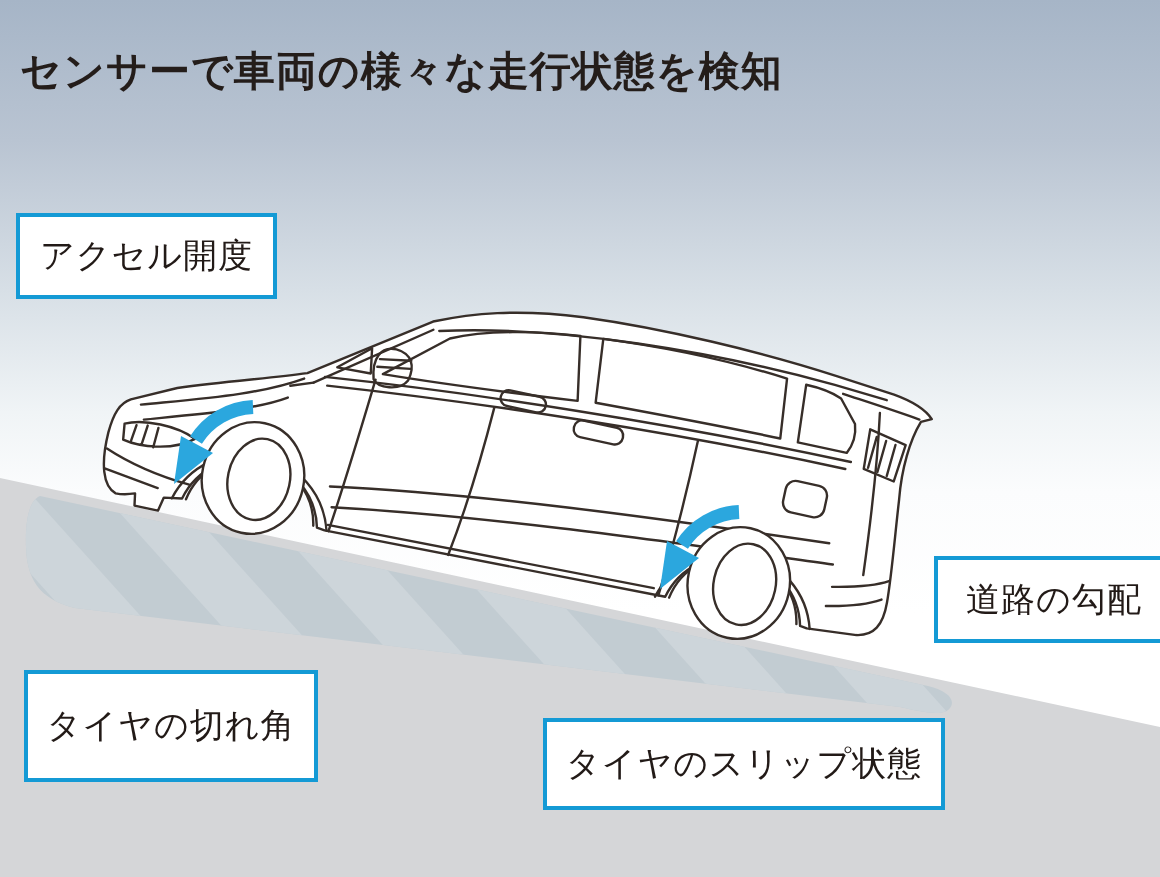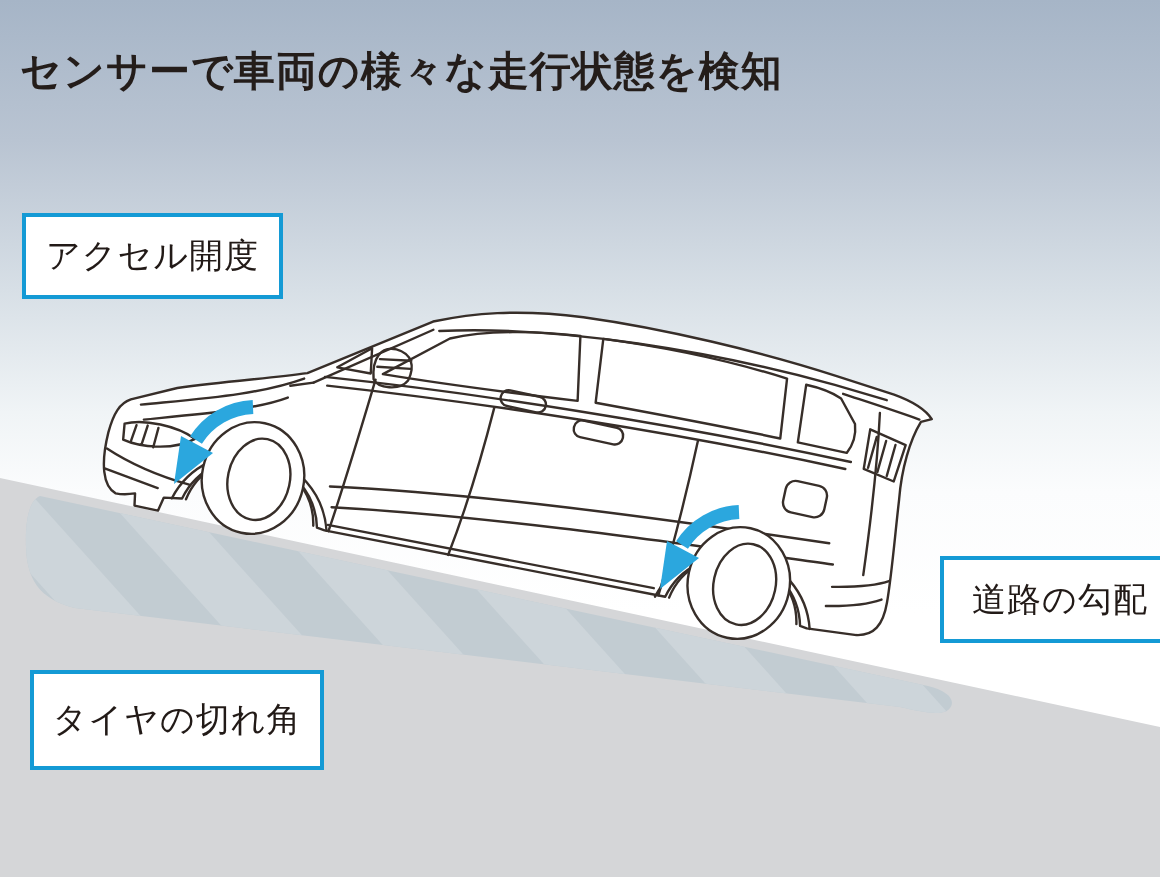--- a/index.html
+++ b/index.html
@@ -10,25 +10,25 @@
   }
   .scene{position:absolute;left:0;top:0;}
   .diagram-title{
     position:absolute;left:20px;top:44px;margin:0;
     font-size:41px;font-weight:bold;color:#241d1a;letter-spacing:1px;white-space:nowrap;
   }
   .callout{
     position:absolute;box-sizing:border-box;
     background:#ffffff;border:4px solid #149ad5;
     display:flex;align-items:center;justify-content:center;
-    font-size:34px;color:#221a17;white-space:nowrap;letter-spacing:1px;margin-left:6px;
+    font-size:34px;color:#221a17;white-space:nowrap;letter-spacing:1px;
   }
   .callout.accel{left:16px;top:213px;width:261px;height:86px;}
   .callout.grade{left:934px;top:556px;width:240px;height:87px;}
-  .callout.steer{left:24px;top:670px;width:294px;height:100px;}
+  .callout.steer{left:24px;top:670px;width:294px;height:112px;}
   .callout.slip{left:543px;top:718px;width:402px;height:92px;}
 </style>
 </head>
 <body>
 
 <div class="stage">
 
   <svg class="scene" width="1160" height="877" viewBox="0 0 1160 877" aria-hidden="true">
     <defs>
       <clipPath id="roadClip">
@@ -131,14 +131,15 @@
       <path d="M 739,512 A 71 71 0 0 0 682,545" stroke="#2ba7de" stroke-width="14"></path>
       <polygon points="699,558 667,541 660,589" fill="#2ba7de" stroke="none"></polygon>
     </g>
   </svg>
 
   <h1 class="diagram-title">センサーで車両の様々な走行状態を検知</h1>
 
   <div class="callout accel">アクセル開度</div>
   <div class="callout grade">道路の勾配</div>
   <div class="callout steer">タイヤの切れ角</div>
+  <div class="callout slip">タイヤのスリップ状態</div>
 
 </div>
 
 </body></html>

